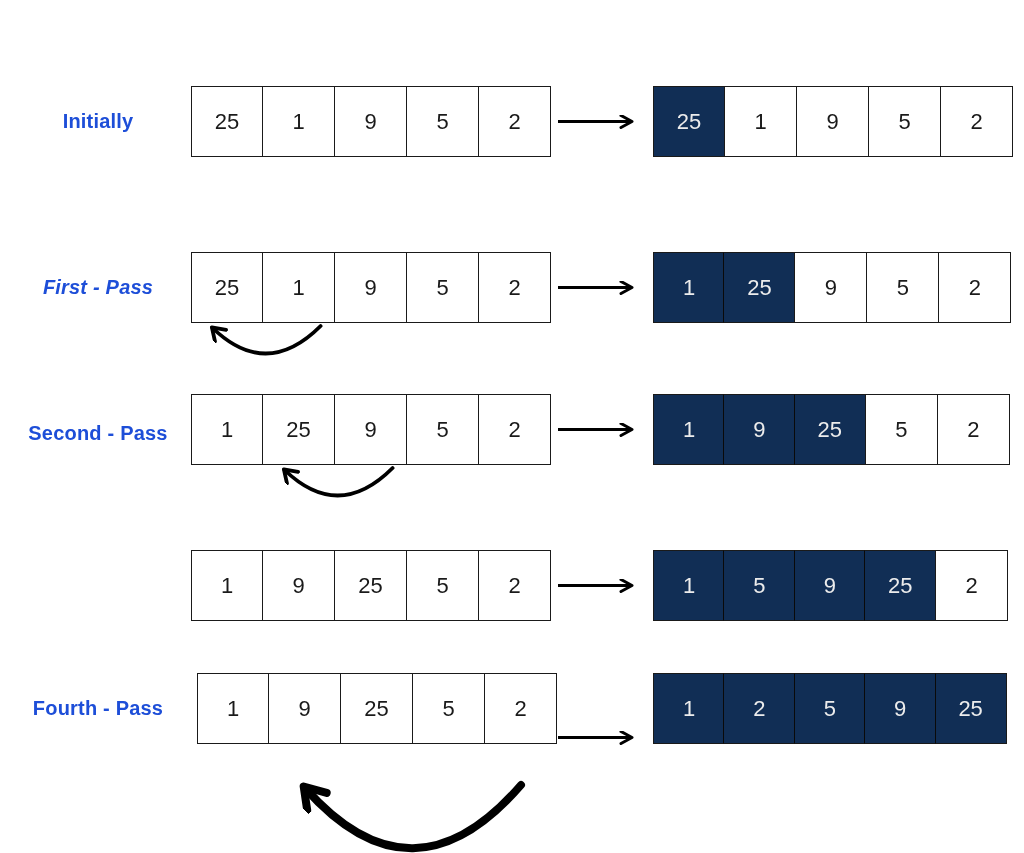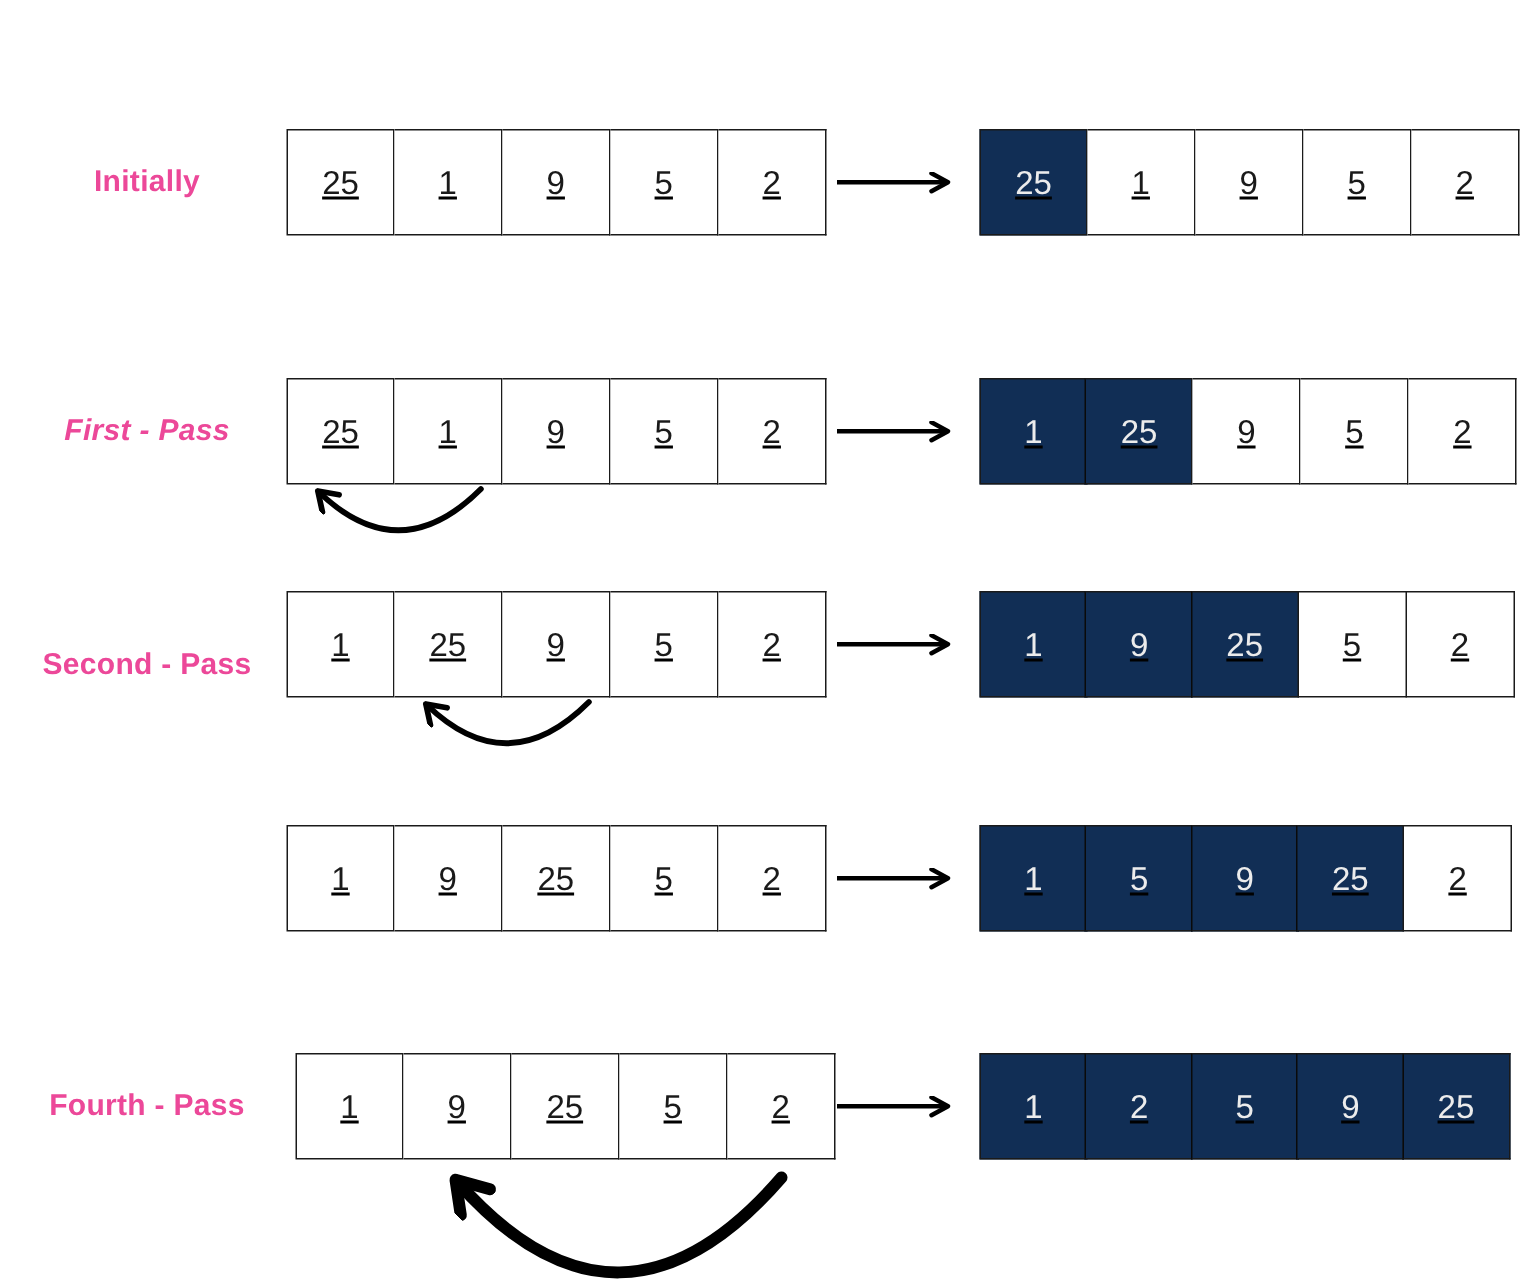--- a/index.html
+++ b/index.html
@@ -12,23 +12,23 @@
   html,body{margin:0;padding:0;background:var(--bg);}
   #canvas{
     position:relative;width:1024px;height:853px;overflow:hidden;
     background:var(--bg);
     font-family:"Liberation Sans","DejaVu Sans",sans-serif;
   }
   #arrow-layer{position:absolute;left:0;top:0;width:1024px;height:853px;pointer-events:none;}
   .row{position:absolute;left:0;width:1024px;}
   .pass-label{
     position:absolute;left:8px;width:180px;text-align:center;
-    font-weight:bold;font-size:20px;color:#ec4899;letter-spacing:.2px;
+    font-weight:bold;font-size:20px;color:#1d4ed8;letter-spacing:.2px;
   }
-  .array{position:absolute;display:flex;text-decoration:underline;}
+  .array{position:absolute;display:flex;}
   .cell{
     width:72px;height:71px;box-sizing:border-box;
     border:1.6px solid var(--border);
     display:flex;align-items:center;justify-content:center;
     font-size:22px;color:var(--cell-text);background:#fff;
   }
   .cell + .cell{border-left:none;}
   .cell.hl{background:var(--hl);color:var(--hl-text);}
   .cell.hl + .cell.hl{border-left:1.6px solid #0a0a0a;margin-left:-1.6px;}
 </style>
@@ -86,21 +86,21 @@
         </div>
         <div class="array" style="left: 653px; top: 0px;">
           <div class="cell hl">1</div>
           <div class="cell hl">25</div>
           <div class="cell">9</div>
           <div class="cell">5</div>
           <div class="cell">2</div>
         </div>
       </div>
       <div class="row" style="top: 394px; height: 71px;">
-        <div class="pass-label" style="top: 14px; line-height: 71px;">Second - Pass</div>
+        <div class="pass-label" style="top: 4px; line-height: 71px;">Second - Pass</div>
         <div class="array" style="left: 191px; top: 0px;">
           <div class="cell">1</div>
           <div class="cell">25</div>
           <div class="cell">9</div>
           <div class="cell">5</div>
           <div class="cell">2</div>
         </div>
         <div class="array" style="left: 653px; top: 0px;">
           <div class="cell hl">1</div>
           <div class="cell hl">9</div>
@@ -118,21 +118,21 @@
           <div class="cell">2</div>
         </div>
         <div class="array" style="left: 653px; top: 0px;">
           <div class="cell hl">1</div>
           <div class="cell hl">5</div>
           <div class="cell hl">9</div>
           <div class="cell hl">25</div>
           <div class="cell">2</div>
         </div>
       </div>
-      <div class="row" style="top: 702px; height: 71px;">
+      <div class="row" style="top: 673px; height: 71px;">
         <div class="pass-label" style="top: 0px; line-height: 71px;">Fourth - Pass</div>
         <div class="array" style="left: 197px; top: 0px;">
           <div class="cell">1</div>
           <div class="cell">9</div>
           <div class="cell">25</div>
           <div class="cell">5</div>
           <div class="cell">2</div>
         </div>
         <div class="array" style="left: 653px; top: 0px;">
           <div class="cell hl">1</div>

